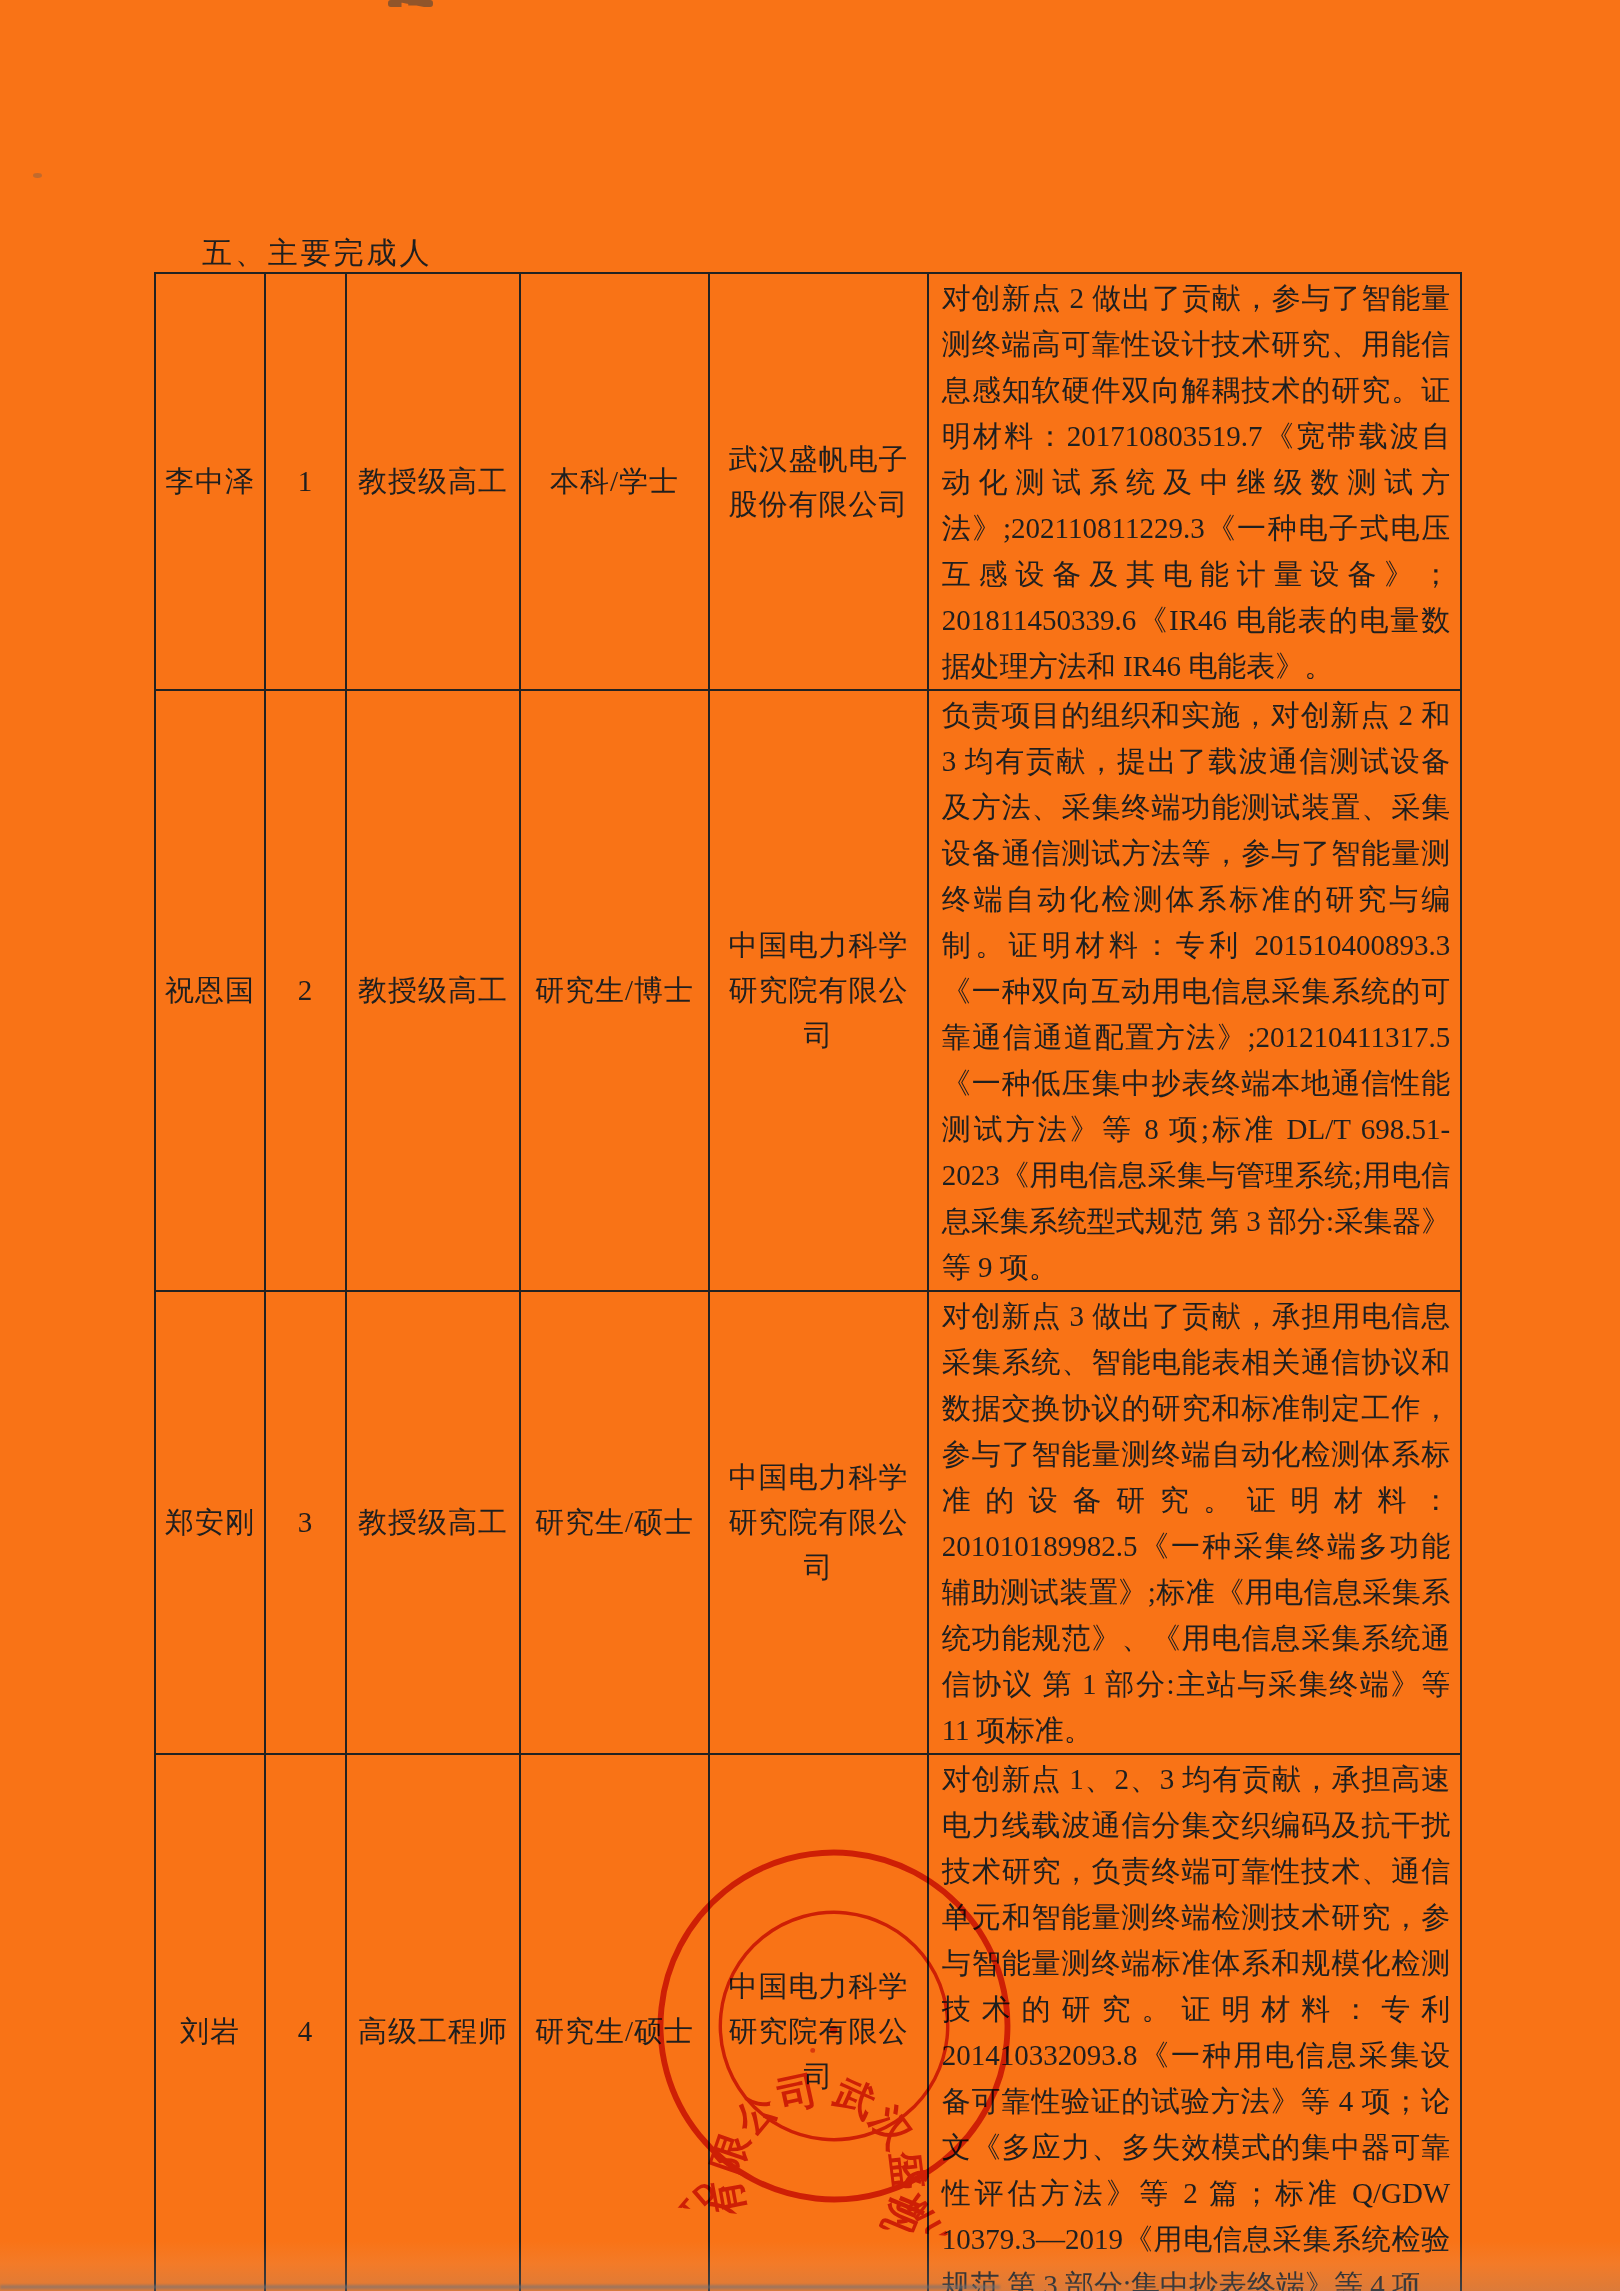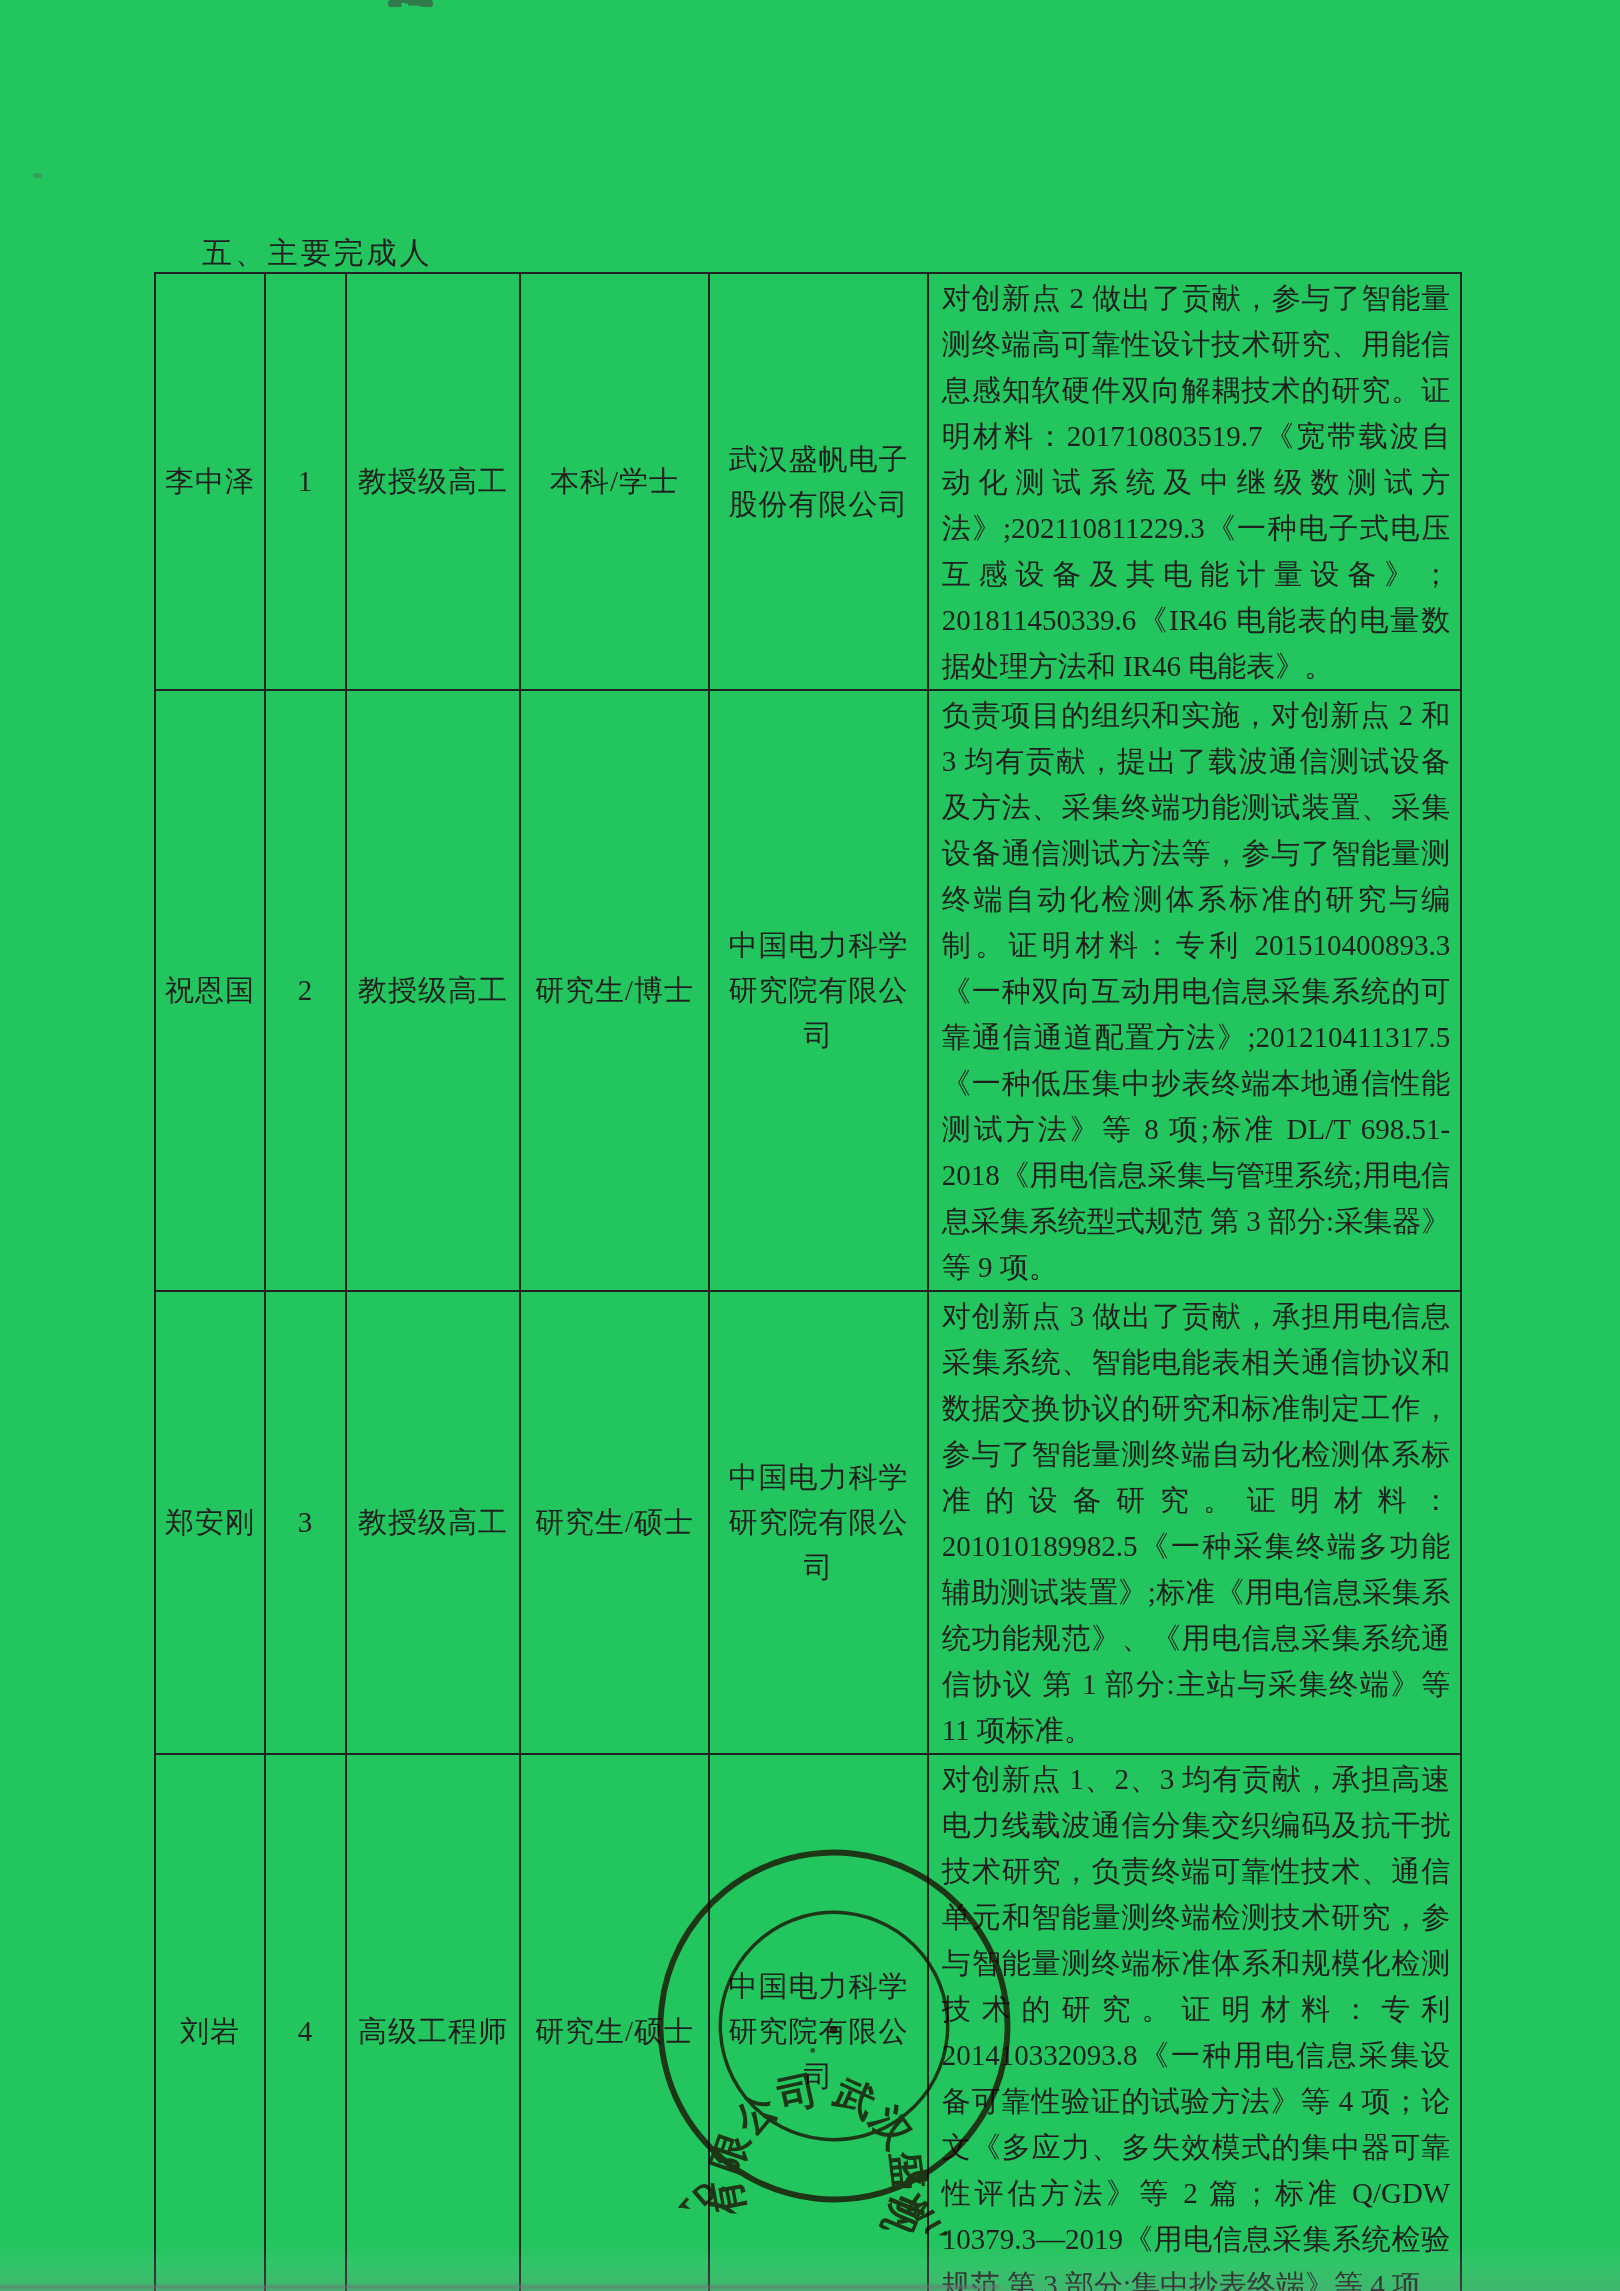--- a/index.html
+++ b/index.html
@@ -1,21 +1,21 @@
 <!DOCTYPE html>
 <html><head>
 <meta charset="utf-8">
 <style>
   * { margin:0; padding:0; box-sizing:border-box; }
   html,body { background:#e9e9e9; }
   .page {
     position:relative;
     width:1620px; height:2292px;
     margin:0 auto;
-    background:#22c55e;
+    background:#f97316;
     overflow:hidden;
     font-family:"Liberation Serif","DejaVu Serif",serif;
     color:#1f1f1f;
   }
   .section-title {
     position:absolute;
     left:202px; top:233px;
     font-size:30px;
     letter-spacing:2.9px;
     white-space:nowrap;
@@ -119,21 +119,21 @@
       <td class="cc">本科/学士</td>
       <td class="cc">武汉盛帆电子股份有限公司</td>
       <td class="contrib">对创新点 2 做出了贡献，参与了智能量测终端高可靠性设计技术研究、用能信息感知软硬件双向解耦技术的研究。证明材料：201710803519.7《宽带载波自动化测试系统及中继级数测试方法》;202110811229.3《一种电子式电压互感设备及其电能计量设备》；201811450339.6《IR46 电能表的电量数据处理方法和 IR46 电能表》。</td>
     </tr>
     <tr style="height:495px">
       <td class="cc">祝恩国</td>
       <td class="cc">2</td>
       <td class="cc">教授级高工</td>
       <td class="cc">研究生/博士</td>
       <td class="cc">中国电力科学研究院有限公司</td>
-      <td class="contrib">负责项目的组织和实施，对创新点 2 和 3 均有贡献，提出了载波通信测试设备及方法、采集终端功能测试装置、采集设备通信测试方法等，参与了智能量测终端自动化检测体系标准的研究与编制。证明材料：专利 201510400893.3《一种双向互动用电信息采集系统的可靠通信通道配置方法》;201210411317.5《一种低压集中抄表终端本地通信性能测试方法》等 8 项;标准 DL/T 698.51-2018《用电信息采集与管理系统;用电信息采集系统型式规范 第 3 部分:采集器》等 9 项。</td>
+      <td class="contrib">负责项目的组织和实施，对创新点 2 和 3 均有贡献，提出了载波通信测试设备及方法、采集终端功能测试装置、采集设备通信测试方法等，参与了智能量测终端自动化检测体系标准的研究与编制。证明材料：专利 201510400893.3《一种双向互动用电信息采集系统的可靠通信通道配置方法》;201210411317.5《一种低压集中抄表终端本地通信性能测试方法》等 8 项;标准 DL/T 698.51-2023《用电信息采集与管理系统;用电信息采集系统型式规范 第 3 部分:采集器》等 9 项。</td>
     </tr>
     <tr style="height:373px">
       <td class="cc">郑安刚</td>
       <td class="cc">3</td>
       <td class="cc">教授级高工</td>
       <td class="cc">研究生/硕士</td>
       <td class="cc">中国电力科学研究院有限公司</td>
       <td class="contrib">对创新点 3 做出了贡献，承担用电信息采集系统、智能电能表相关通信协议和数据交换协议的研究和标准制定工作，参与了智能量测终端自动化检测体系标准的设备研究。证明材料：201010189982.5《一种采集终端多功能辅助测试装置》;标准《用电信息采集系统功能规范》、《用电信息采集系统通信协议 第 1 部分:主站与采集终端》等 11 项标准。</td>
     </tr>
     <tr style="height:490px">

